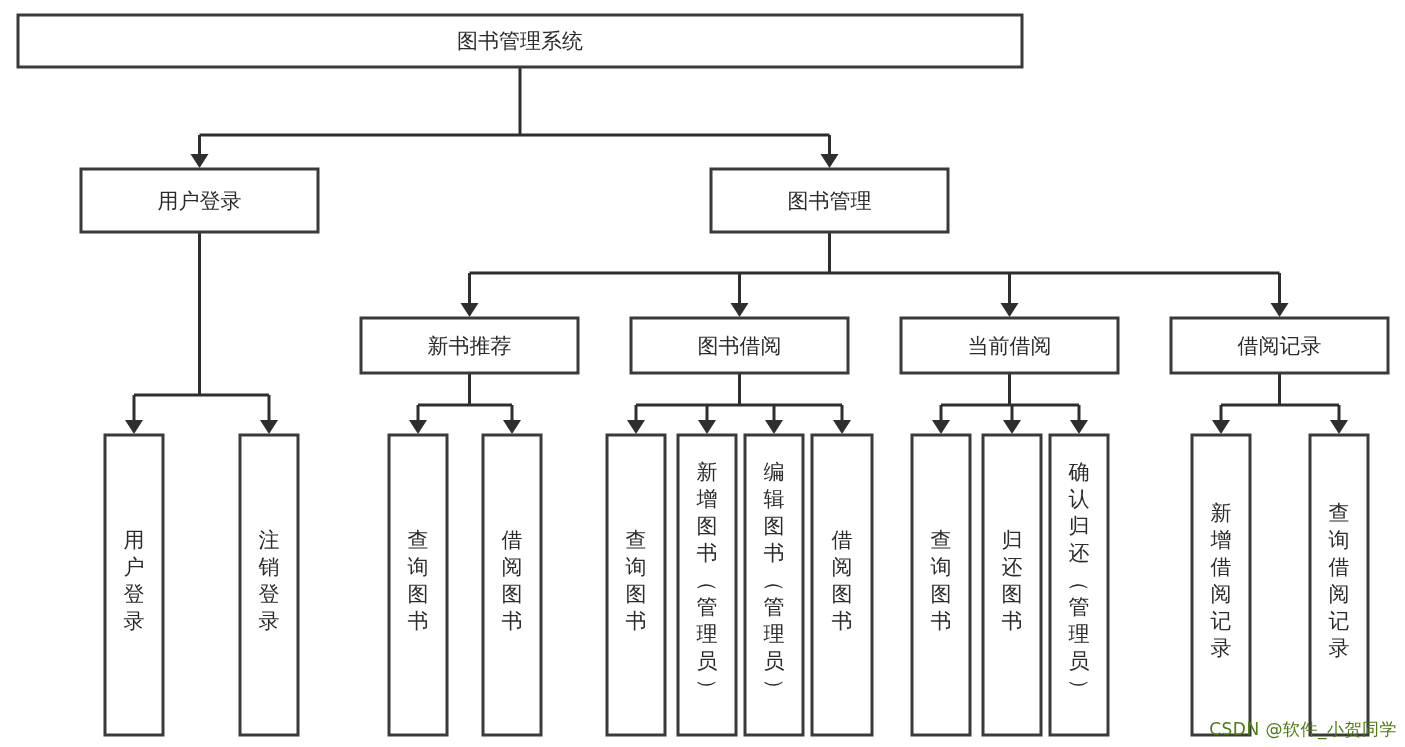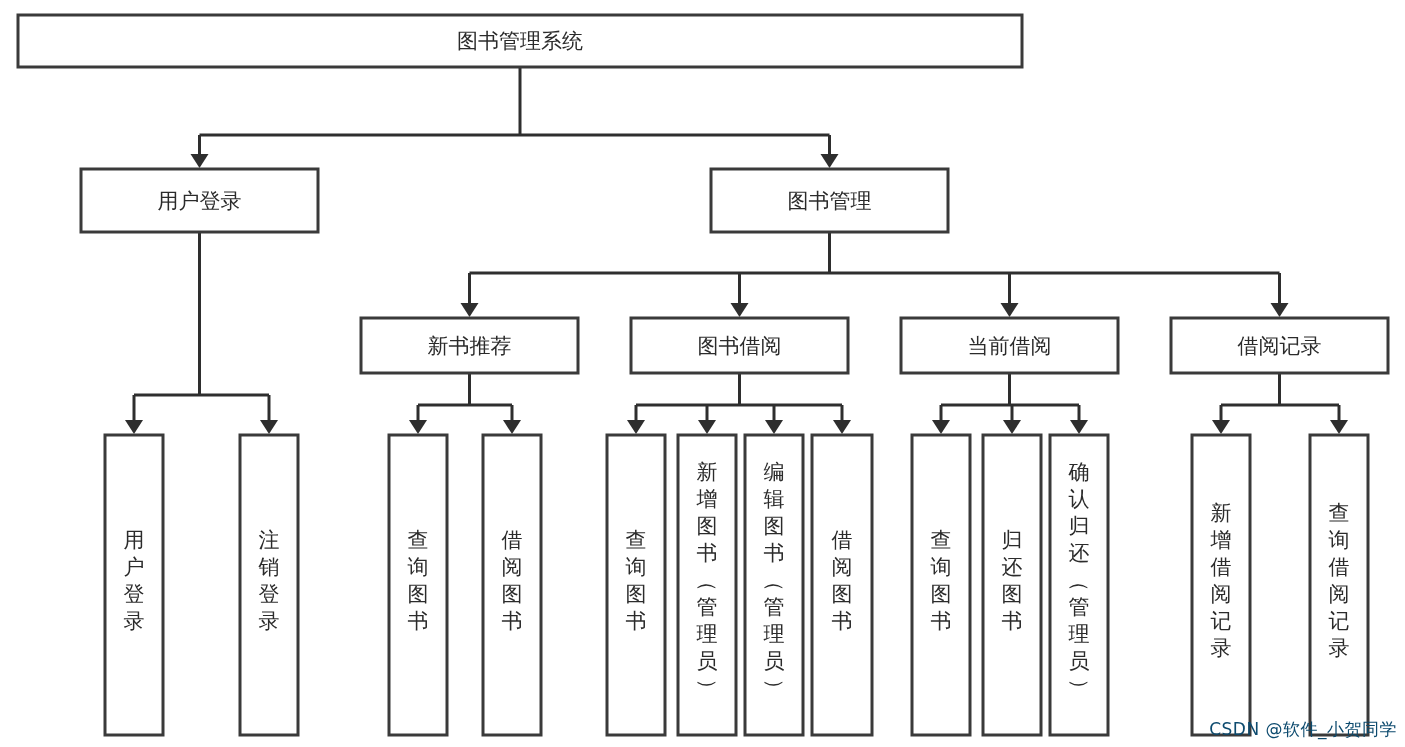--- a/index.html
+++ b/index.html
@@ -47,21 +47,21 @@
   }
   .arrow-head {
     fill: #2e2e2e;
   }
   .watermark {
     position: absolute;
     right: 8px;
     bottom: 6px;
     font-family: "DejaVu Sans", "Liberation Sans", sans-serif;
     font-size: 17px;
-    color: #0c4a6e;
+    color: #4d7c0f;
     white-space: nowrap;
     letter-spacing: 0.5px;
   }
 </style>
 </head>
 <body>
 
 <div id="chart-root">
   <svg id="diagram-svg" width="1405" height="747" viewBox="0 0 1405 747" xmlns="http://www.w3.org/2000/svg">
     <defs>

